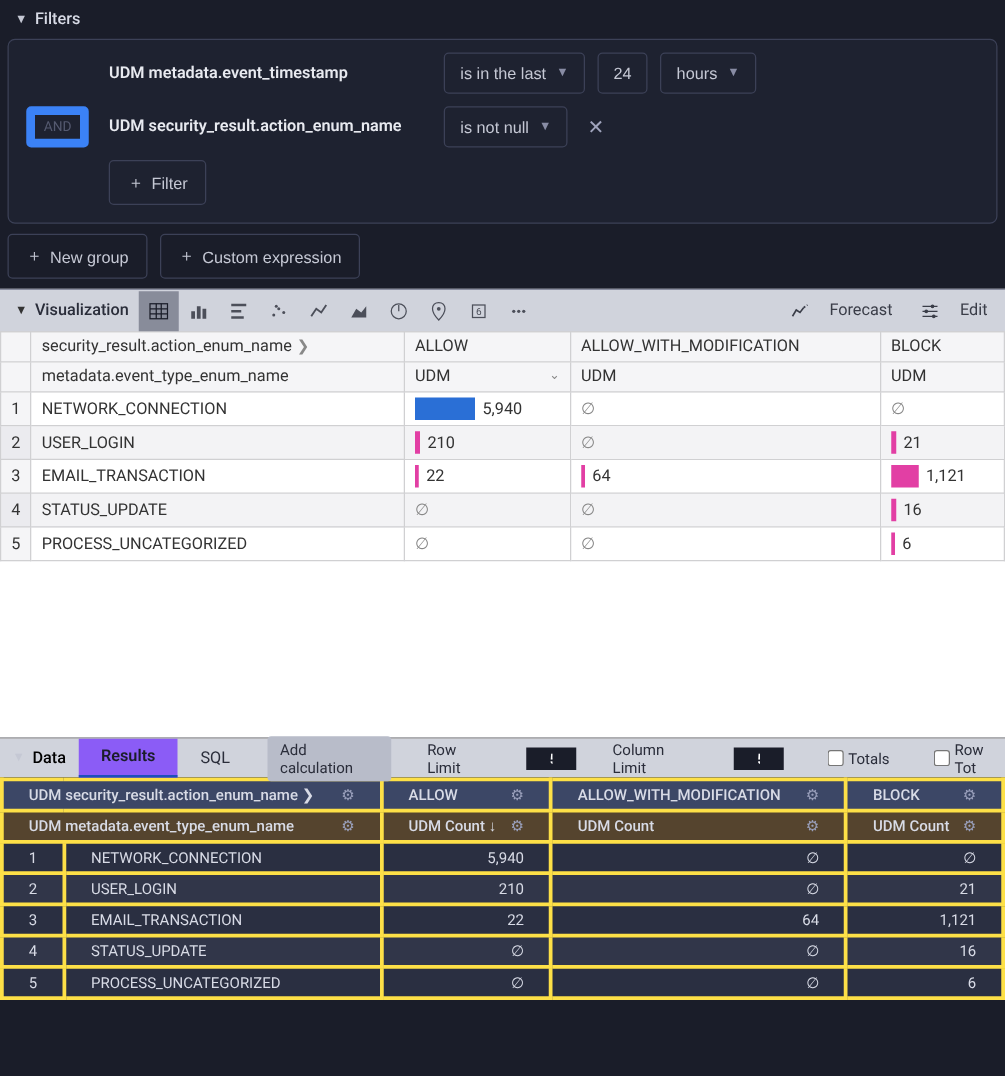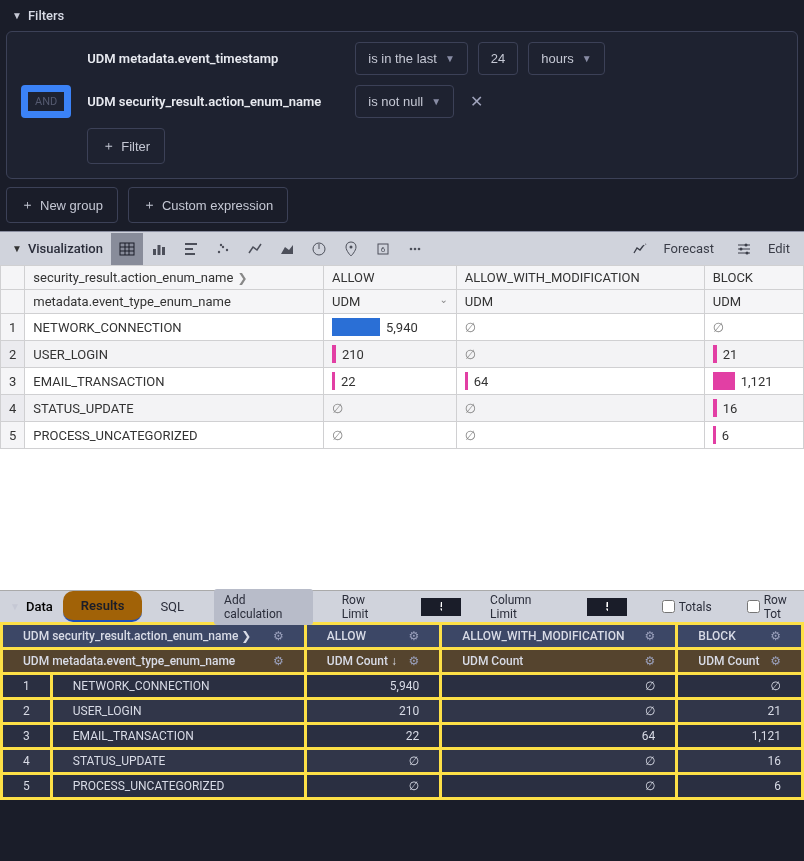--- a/index.html
+++ b/index.html
@@ -98,21 +98,21 @@
     background: #d0d3dc; height: 32px;
     border-top: 1px solid #aaa; font-size: 13px;
   }
   .data-header .section-header { padding: 0 10px; }
   .data-header .section-title { color: #000000; }
   .dtabs { display: flex; align-items: stretch; height: 100%; }
   .dtab {
     padding: 0 18px; display: flex; align-items: center; cursor: pointer;
     color: #2a2d3a;
   }
-  .dtab.active { background: #a16207; font-weight: 600; border-bottom: 2px solid #1c4fbb; color:#1a1d29;border-radius:10px; }
+  .dtab.active { background: #8b5cf6; font-weight: 600; border-bottom: 2px solid #1c4fbb; color:#1a1d29; }
   .data-controls {
     display: flex; align-items: center; gap: 29px; margin-left: 12px;
     color: #2a2d3a; font-size: 12px;
   }
   .addcalc {
     background: #b8bcc9; padding: 4px 10px; border-radius: 3px; cursor: pointer;
   }
   .limit-input {
     background: #1a1d29; color: #fff; border: none; width: 40px;
     padding: 2px 19px; font-size: 12px; font-weight: 600; text-align: left;

